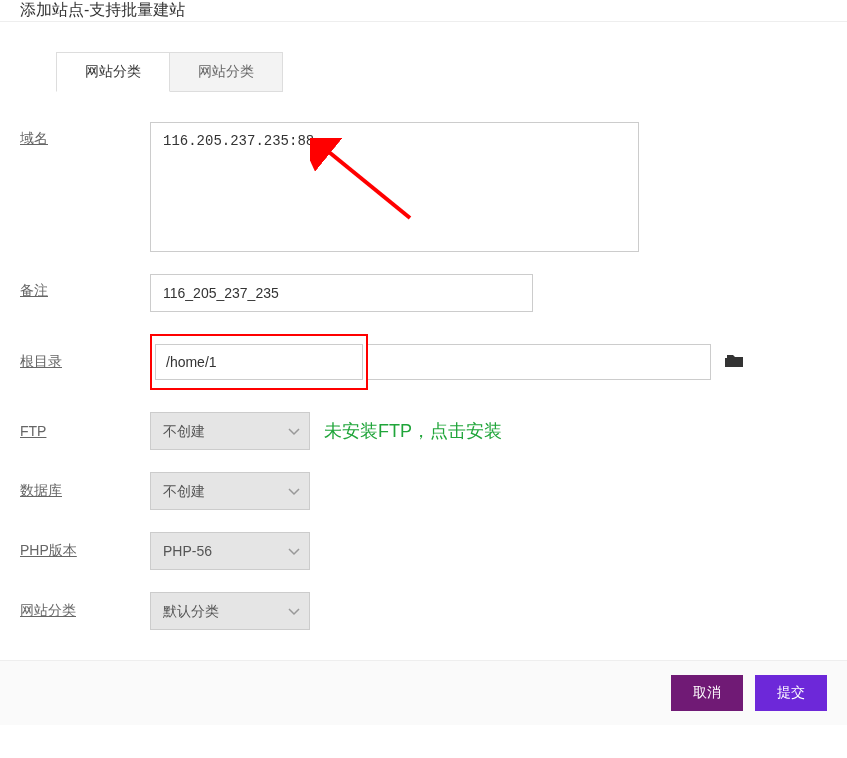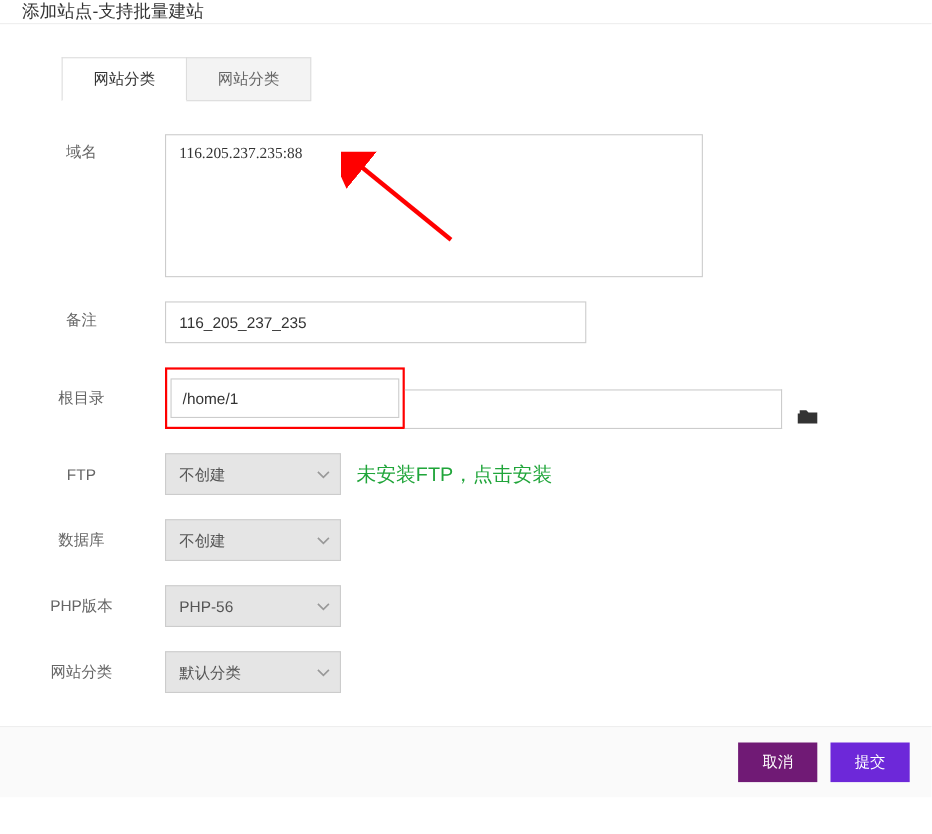--- a/index.html
+++ b/index.html
@@ -5,29 +5,29 @@
     * { box-sizing: border-box; margin: 0; padding: 0; }
     body { font-family: "Microsoft YaHei", Arial, sans-serif; font-size: 14px; color: #555; background: #fff; width: 847px; }
     .dialog { width: 847px; }
     .dialog-header { padding: 0 20px; font-size: 16px; color: #333; border-bottom: 1px solid #eee; font-weight: normal; }
     .dialog-body { padding: 30px 30px 30px 20px; }
     .tabs { display: flex; margin-left: 36px; }
     .tab { padding: 10px 28px; border: 1px solid #ddd; background: #f3f3f3; color: #666; cursor: pointer; font-size: 14px; margin-right: -1px; }
     .tab.active { background: #fff; border-bottom: 1px solid #fff; color: #333; position: relative; z-index: 2; }
     .form { margin-top: -1px; border-top: 1px solid transparent; padding-top: 30px; }
     .form-row { display: flex; align-items: flex-start; margin-bottom: 22px; }
-    .form-label { width: 130px; text-align: center; padding-right: 22px; padding-top: 8px; color: #666; flex-shrink: 0; }
+    .form-label { width: 130px; text-align: left; padding-right: 22px; padding-top: 8px; color: #666; flex-shrink: 0; text-decoration: underline; }
     .form-control { flex: 1; display: flex; align-items: center; gap: 14px; }
-    .textarea { width: 489px; height: 130px; border: 1px solid #ccc; padding: 10px 12px; font-size: 14px; font-family: Liberation Serif, serif; resize: none; outline: none; color: #333; }
+    .textarea { width: 489px; height: 130px; border: 1px solid #ccc; padding: 10px 12px; font-size: 14px; font-family: Liberation Mono, monospace; resize: none; outline: none; color: #333; }
     .input-text { height: 38px; border: 1px solid #ccc; padding: 0 12px; font-size: 14px; font-family: inherit; outline: none; color: #333; }
     .input-remark { width: 383px; }
     .root-highlight { border: 2.5px solid #ff0000; height: 56px; display: flex; align-items: center; padding-left: 0; padding-right: 0; }
     .root-input-inside { border: 1px solid #ccc; height: 36px; width: 208px; padding: 0 10px; font-size: 14px; outline: none; font-family: inherit; color: #333; }
     .root-rest { flex:1; height: 36px; border: 1px solid #ccc; border-left: none; }
-    .root-flex { display:flex; align-items:flex-end; width: 595px; }
+    .root-flex { display:flex; align-items:center; width: 595px; }
     .folder-icon { margin-left: 14px; cursor: pointer; color: #333; }
     .select { width: 160px; height: 38px; border: 1px solid #ccc; padding: 0 30px 0 12px; font-size: 14px; font-family: inherit; outline: none; color: #555; background: #e5e5e5; appearance: none; -webkit-appearance: none; cursor: pointer; }
     .select-wrap { position: relative; display: inline-block; }
     .select-arrow { position: absolute; right: 10px; top: 50%; transform: translateY(-50%); pointer-events: none; color: #999; }
     .hint-green { color: #20a53a; font-size: 18px; }
     .dialog-footer { border-top: 1px solid #eee; padding: 14px 20px; text-align: right; background: #fafafa; }
     .btn { display: inline-block; padding: 9px 22px; font-size: 14px; border: none; cursor: pointer; margin-left: 8px; font-family: inherit; }
     .btn-cancel { background: #701a75; color: #fff; }
     .btn-submit { background: #6d28d9; color: #fff; }
     .annotation-arrow { position: absolute; pointer-events: none; }

